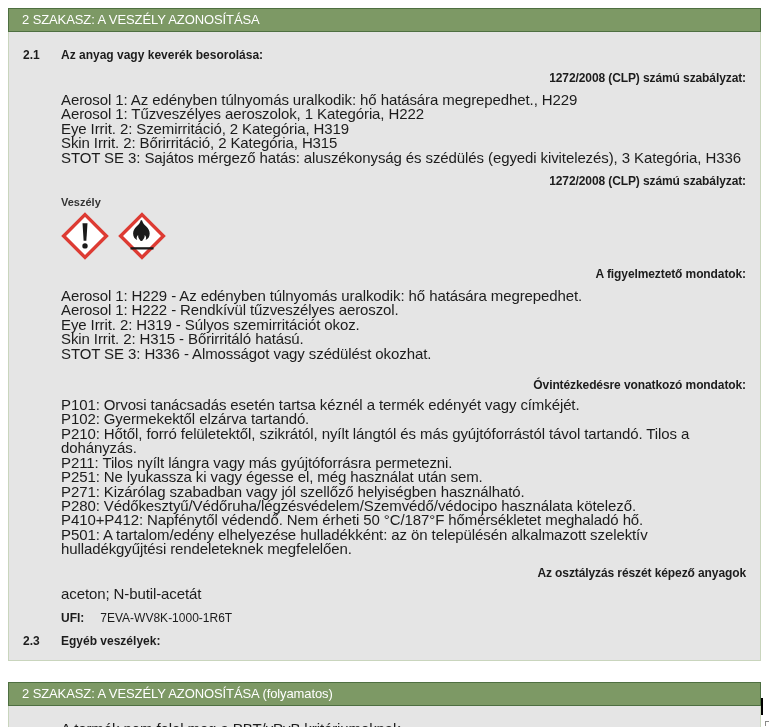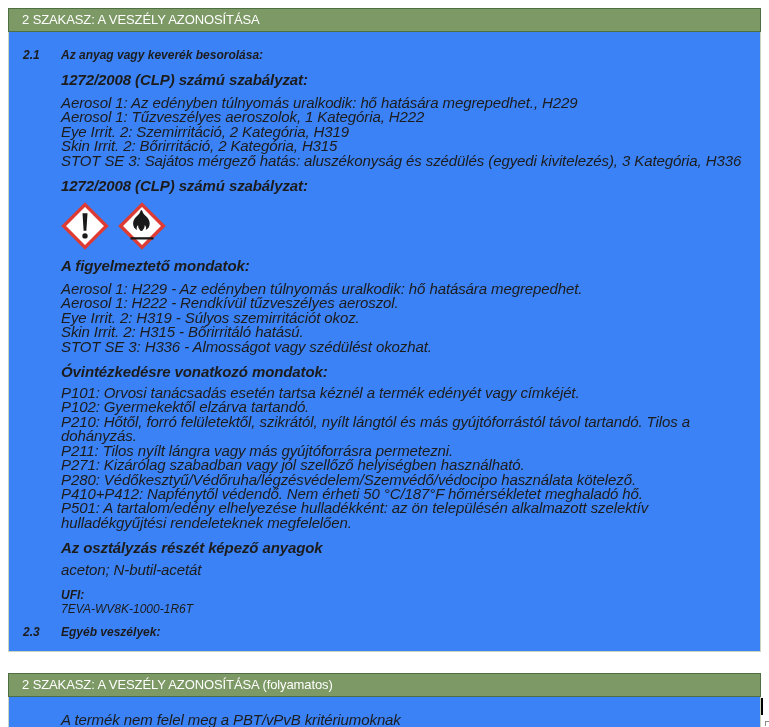--- a/index.html
+++ b/index.html
@@ -18,40 +18,40 @@
     border: 1px solid #4e6f41;
     color: #ffffff;
     font-size: 13px;
     font-weight: normal;
     padding: 3px 6px 4px 13px;
     letter-spacing: -0.1px;
   }
   .sec-header.first { margin-top: 8px; }
   .sec-box {
     margin: 0 8px;
-    background: #3b82f6;
+    background: #e5e5e5;
     border: 1px solid #c9d5bd;
     border-top: none;
     padding: 10px 8px 10px 0;
-    font-style: italic;
   }
   .num-row {
     display: flex;
     padding-left: 14px;
     font-size: 12px;
     font-weight: bold;
     margin: 6px 0 2px 0;
   }
   .num-row .num { width: 38px; flex: 0 0 38px; }
   .indent { margin-left: 52px; margin-right: 6px; }
   .bold-heading {
-    font-size: 15px;
+    font-size: 12px;
     font-weight: bold;
     margin: 9px 0 8px 0;
     letter-spacing: -0.1px;
+    text-align: right;
   }
   .para {
     font-size: 11.5px;
     margin: 7px 0 6px 0;
     letter-spacing: -0.1px;
   }
   .line {
     font-size: 15px;
     line-height: 14.4px;
     letter-spacing: -0.1px;
@@ -66,21 +66,20 @@
   .pictogram-row {
     display: flex;
     gap: 9px;
     margin: 4px 0 5px 0;
   }
   .pictogram { width: 48px; height: 48px; }
   .ufi-row {
     display: flex;
     font-size: 12px;
     margin: 10px 0 4px 0;
-    flex-direction: column;
   }
   .ufi-row .ufi-label { font-weight: bold; margin-right: 16px; }
   .gap-between-sections { height: 21px; }
   .edge-line {
     position: absolute;
     left: 761px; top: 698px;
     width: 2px; height: 17px;
     background: #000000;
   }
   .edge-mark {
@@ -112,20 +111,21 @@
       <div class="line">Aerosol 1: Tűzveszélyes aeroszolok, 1 Kategória, H222</div>
       <div class="line">Eye Irrit. 2: Szemirritáció, 2 Kategória, H319</div>
       <div class="line">Skin Irrit. 2: Bőrirritáció, 2 Kategória, H315</div>
       <div class="line">STOT SE 3: Sajátos mérgező hatás: aluszékonyság és szédülés (egyedi kivitelezés), 3 Kategória, H336</div>
     </div>
   </div>
 
 
   <div class="indent">
     <div class="bold-heading">1272/2008 (CLP) számú szabályzat:</div>
+    <div class="signal-word">Veszély</div>
 
     <div class="pictogram-row">
       <svg class="pictogram" viewBox="0 0 48 48" xmlns="http://www.w3.org/2000/svg">
         <polygon points="24,2.6 45.4,24 24,45.4 2.6,24" fill="#ffffff" stroke="#dd3b33" stroke-width="3.4"></polygon>
         <path d="M21.5,11.2 h5 l-1.15,17.6 h-2.7 z" fill="#1a1a1a"></path>
         <circle cx="24" cy="33.9" r="2.7" fill="#1a1a1a"></circle>
       </svg>
       <svg class="pictogram" viewBox="0 0 48 48" xmlns="http://www.w3.org/2000/svg">
         <polygon points="24,2.6 45.4,24 24,45.4 2.6,24" fill="#ffffff" stroke="#dd3b33" stroke-width="3.4"></polygon>
         <path d="M24 8.2 c0.8 3.1 2.5 4.5 4.3 6.3 c2 2 3.4 4.1 3.4 6.9 c0 3.3 -1.7 5.6 -4.1 6.6 c0.9 -1.6 0.7 -3.7 -0.9 -5.1 c0.3 2.9 -1.5 4.3 -2.6 6.2 h-1.4 c-1.1 -1.9 -2.9 -3.3 -2.6 -6.2 c-1.6 1.4 -1.8 3.5 -0.9 5.1 c-2.4 -1 -4.1 -3.3 -4.1 -6.6 c0 -2.8 1.4 -4.9 3.4 -6.9 c1.8 -1.8 3.5 -3.2 4.3 -6.3 z" fill="#1a1a1a"></path>
@@ -135,26 +135,27 @@
 
     <div class="bold-heading" style="margin-top:7px;">A figyelmeztető mondatok:</div>
     <div class="line-group">
       <div class="line">Aerosol 1: H229 - Az edényben túlnyomás uralkodik: hő hatására megrepedhet.</div>
       <div class="line">Aerosol 1: H222 - Rendkívül tűzveszélyes aeroszol.</div>
       <div class="line">Eye Irrit. 2: H319 - Súlyos szemirritációt okoz.</div>
       <div class="line">Skin Irrit. 2: H315 - Bőrirritáló hatású.</div>
       <div class="line">STOT SE 3: H336 - Almosságot vagy szédülést okozhat.</div>
     </div>
 
-    <div class="bold-heading" style="margin:9px 0 6px 0;">Óvintézkedésre vonatkozó mondatok:</div>
+    <div class="bold-heading" style="margin:17px 0 6px 0;">Óvintézkedésre vonatkozó mondatok:</div>
     <div class="line-group">
       <div class="line">P101: Orvosi tanácsadás esetén tartsa kéznél a termék edényét vagy címkéjét.</div>
       <div class="line">P102: Gyermekektől elzárva tartandó.</div>
       <div class="line">P210: Hőtől, forró felületektől, szikrától, nyílt lángtól és más gyújtóforrástól távol tartandó. Tilos a dohányzás.</div>
       <div class="line">P211: Tilos nyílt lángra vagy más gyújtóforrásra permetezni.</div>
+      <div class="line">P251: Ne lyukassza ki vagy égesse el, még használat után sem.</div>
       <div class="line">P271: Kizárólag szabadban vagy jól szellőző helyiségben használható.</div>
       <div class="line">P280: Védőkesztyű/Védőruha/légzésvédelem/Szemvédő/védocipo használata kötelező.</div>
       <div class="line">P410+P412: Napfénytől védendő. Nem érheti 50 °C/187°F hőmérsékletet meghaladó hő.</div>
       <div class="line">P501: A tartalom/edény elhelyezése hulladékként: az ön településén alkalmazott szelektív hulladékgyűjtési rendeleteknek megfelelően.</div>
     </div>
 
     <div class="bold-heading" style="margin:9px 0 7px 0;">Az osztályzás részét képező anyagok</div>
     <div class="line">aceton; N-butil-acetát</div>
 
     <div class="ufi-row">

